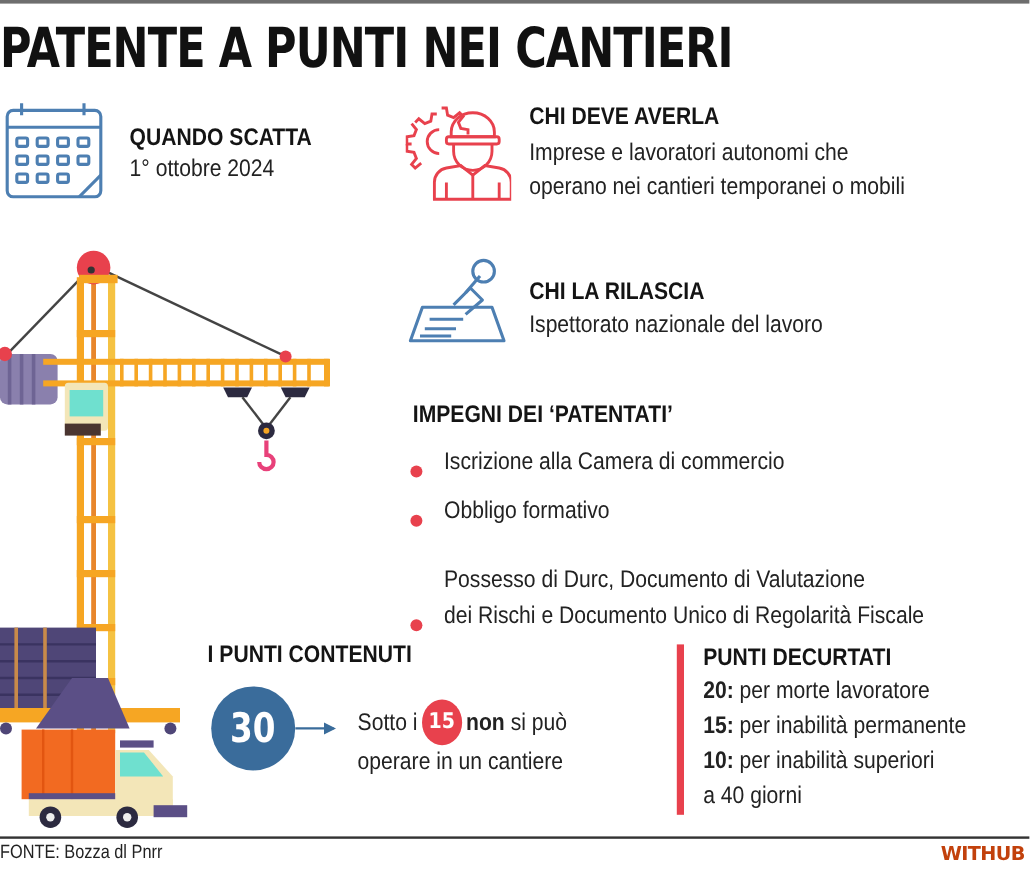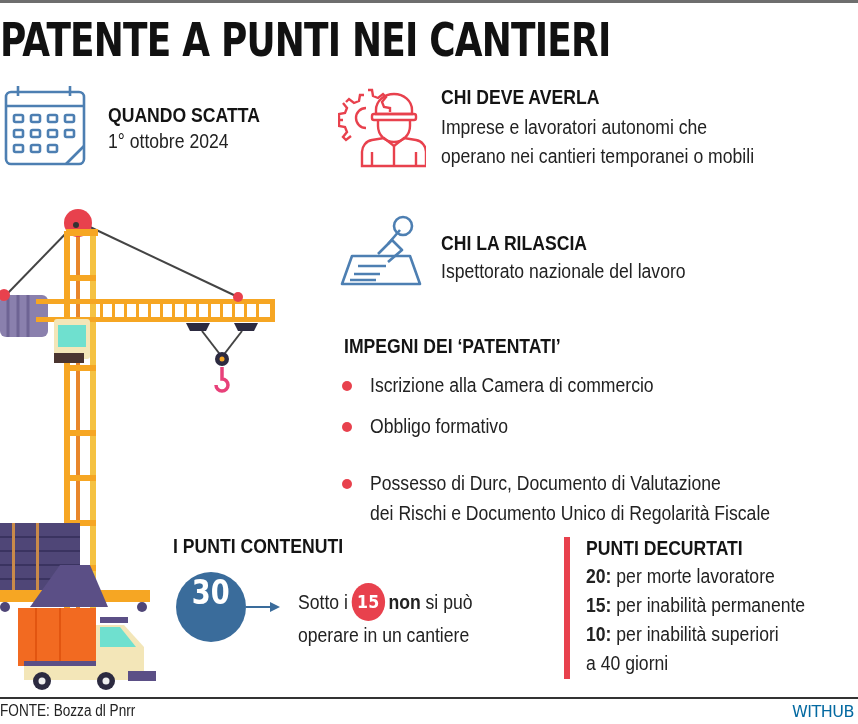--- a/index.html
+++ b/index.html
@@ -2,29 +2,29 @@
 <html><head>
 <meta charset="utf-8">
 <style>
   html, body { margin:0; padding:0; }
   body { width:858px; height:724px; background:#ffffff; position:relative; overflow:hidden; font-family:"Liberation Sans", sans-serif; color:#1a1a1a; }
   .topline { position:absolute; left:0; top:0; width:858px; height:3px; background:#6e6e6e; }
   .title { position:absolute; left:0; top:12px; font-family:"DejaVu Sans", sans-serif; font-weight:bold; font-size:46px; letter-spacing:-1px; transform:scaleX(0.78); transform-origin:left top; color:#111; line-height:56px; white-space:nowrap; }
   .abs { position:absolute; }
   .h { font-family:"Liberation Sans", sans-serif; font-weight:bold; font-size:20px; color:#141414; transform:scaleX(0.88); transform-origin:left top; white-space:nowrap; line-height:24px; }
   .t { font-family:"Liberation Sans", sans-serif; font-size:20px; color:#222; transform:scaleX(0.88); transform-origin:left top; white-space:nowrap; line-height:26px; }
-  .bullet-row { position:absolute; left:342px; display:flex; align-items:flex-start; }
+  .bullet-row { position:absolute; left:342px; display:flex; align-items:flex-end; }
   .dot { width:10px; height:10px; border-radius:50%; background:#e8414d; margin-top:9px; margin-right:18px; flex:none; }
-  .circle30 { position:absolute; left:176px; top:572px; width:70px; height:70px; border-radius:50%; background:#3a6c9b; color:#fff; font-family:"DejaVu Sans", sans-serif; font-weight:bold; font-size:34px; display:flex; justify-content:center; }
+  .circle30 { position:absolute; left:176px; top:572px; width:70px; height:70px; border-radius:50%; background:#3a6c9b; color:#fff; font-family:"DejaVu Sans", sans-serif; font-weight:bold; font-size:34px; display:flex; align-items:center; justify-content:center; }
   .circle30 span { transform:scaleX(0.8); display:inline-block; }
   .badge15 { display:inline-flex; width:38px; height:38px; border-radius:50%; background:#e8414d; color:#fff; font-family:"DejaVu Sans", sans-serif; font-weight:bold; font-size:18px; align-items:center; justify-content:center; vertical-align:middle; margin:0 4px; }
   .redbar { position:absolute; left:564px; top:537px; width:6px; height:142px; background:#e8414d; }
   .bottomline { position:absolute; left:0; top:697px; width:858px; height:2px; background:#333; }
   .footer-src { position:absolute; left:0; top:702px; font-size:16px; color:#222; transform:scaleX(0.85); transform-origin:left top; white-space:nowrap; }
-  .footer-brand { position:absolute; right:4px; top:702px; font-family:"DejaVu Sans", sans-serif; font-weight:normal; font-size:16px; color:#0369a1; letter-spacing:-0.5px; }
+  .footer-brand { position:absolute; right:4px; top:702px; font-family:"DejaVu Sans", sans-serif; font-weight:bold; font-size:16px; color:#c2410c; letter-spacing:-0.5px; }
 </style>
 </head>
 <body>
 
 <div class="topline"></div>
 <div class="title">PATENTE A PUNTI NEI CANTIERI</div>
 
 <svg class="abs" style="left:2px;top:82px" width="86" height="86" viewBox="0 0 86 86">
   <g fill="none" stroke="#4d7fb2" stroke-width="2.6">
     <rect x="4" y="10" width="78" height="72" rx="5"></rect>

